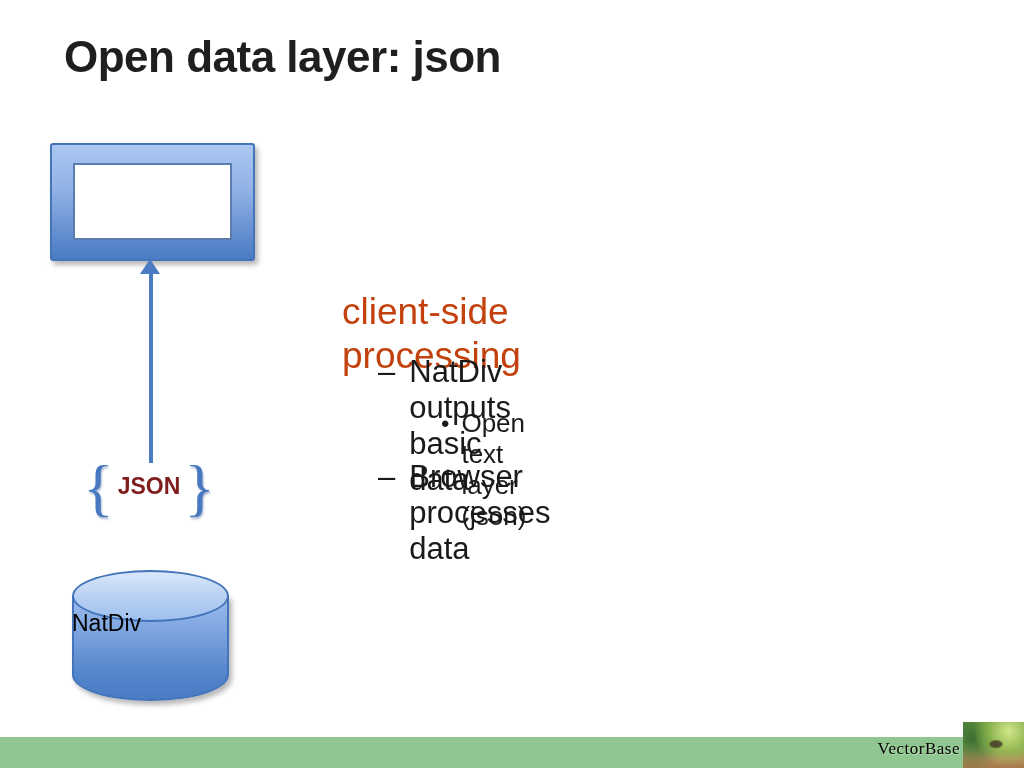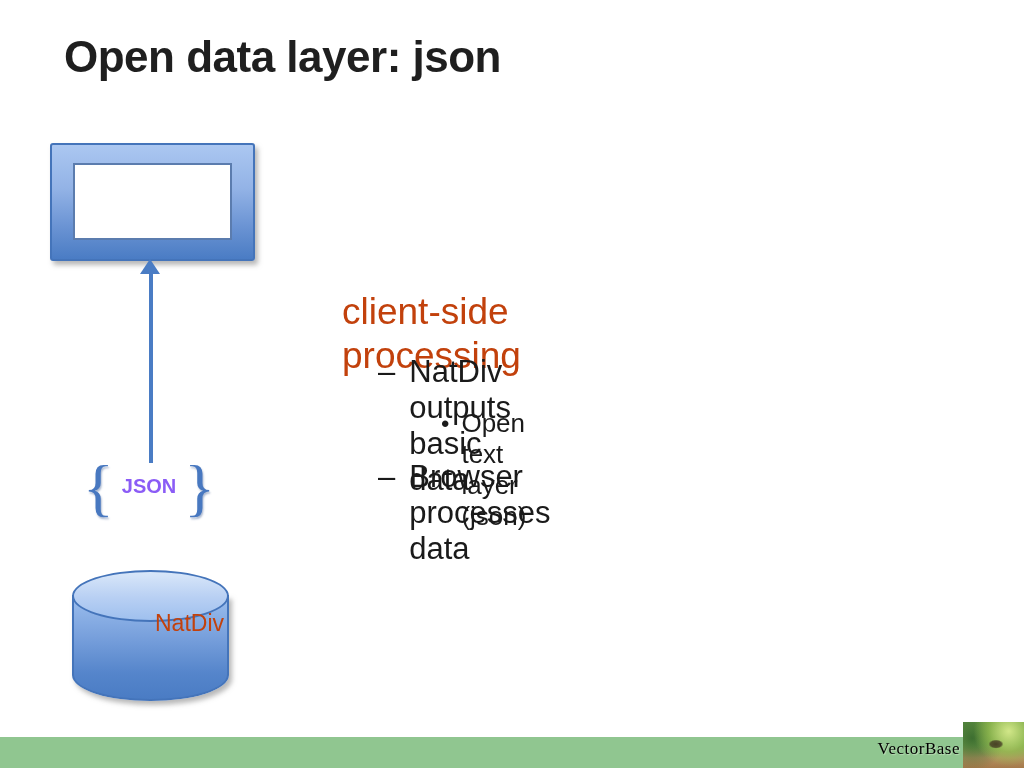--- a/index.html
+++ b/index.html
@@ -43,41 +43,41 @@
   .json-label {
     position:absolute; left:83px; top:455px; width:132px; height:66px;
     display:flex; align-items:center; justify-content:space-between;
   }
   .brace {
     font-family:"Liberation Serif", serif;
     font-size:64px; line-height:64px; font-weight:400;
     color:#4878c0; text-shadow:1px 2px 2px rgba(70,100,150,0.45);
   }
   .json-text {
-    font-size:20px; font-weight:bold; color:#8b5cf6; letter-spacing:0;
+    font-size:23px; font-weight:bold; color:#7f1d1d; letter-spacing:0;
     padding-bottom:4px;
   }
 
   
   .cylinder { position:absolute; left:72px; top:570px; width:157px; height:132px; }
   .cyl-body {
     position:absolute; left:0; top:25px; width:153px; height:104px;
     background:linear-gradient(to bottom,#9dbfee 0%,#78a0dc 40%,#5585cb 75%,#4a7cc4 100%);
     border:2px solid #4474ba; border-top:none;
     border-radius:0 0 78px 78px / 0 0 26px 26px;
     box-shadow:3px 4px 5px rgba(125,125,125,0.55);
   }
   .cyl-top {
     position:absolute; left:0; top:0; width:153px; height:48px;
     background:linear-gradient(to bottom,#d9e7f9 0%,#b7cff3 55%,#9fc0ee 100%);
     border:2px solid #4474ba; border-radius:50%;
   }
   .cyl-label {
     position:absolute; left:0; top:36px; width:152px;
-    text-align:right; color:#c2410c; font-size:23px; line-height:34px;
+    text-align:left; color:#000000; font-size:23px; line-height:34px;
   }
 
   
   .content { position:absolute; left:0; top:0; color:#1a1a1a; }
   .heading {
     position:absolute; left:342px; top:290px;
     font-size:37px; line-height:1.2; color:#c2410c;
   }
   .bullet { position:absolute; display:flex; align-items:baseline; }
   .bullet .marker { flex:0 0 auto; }

